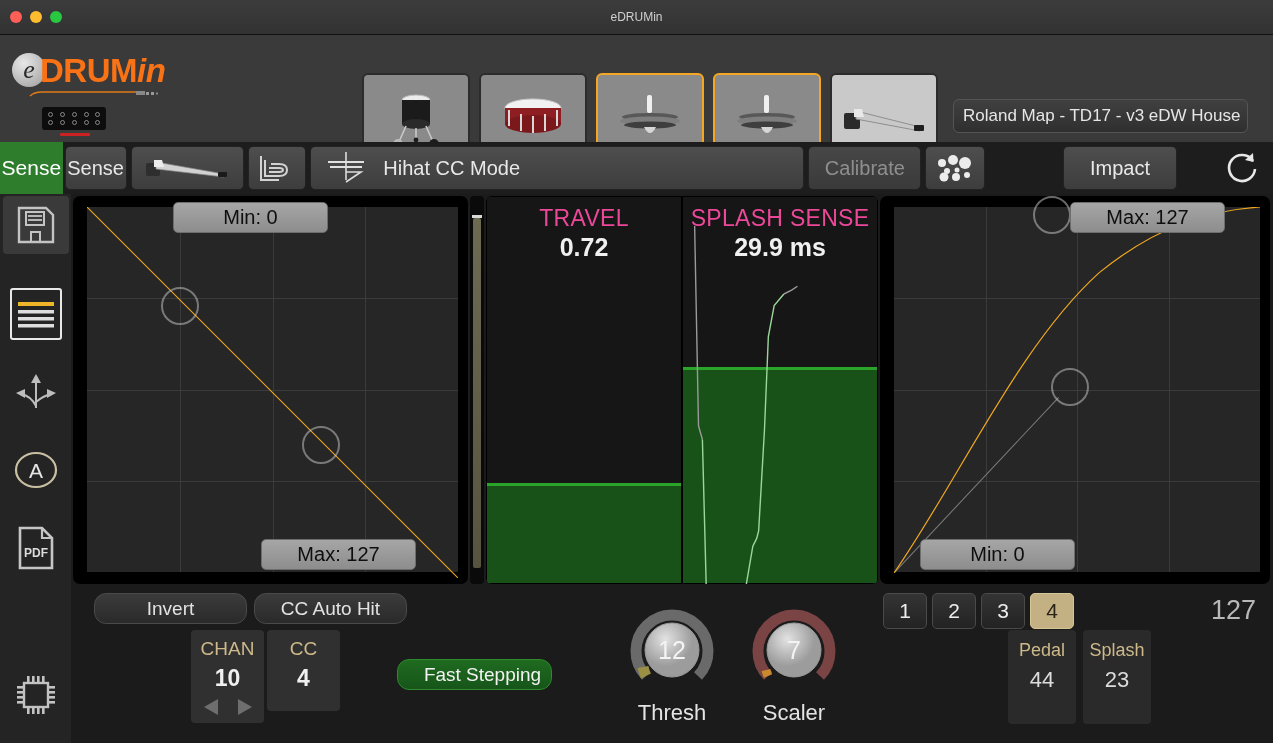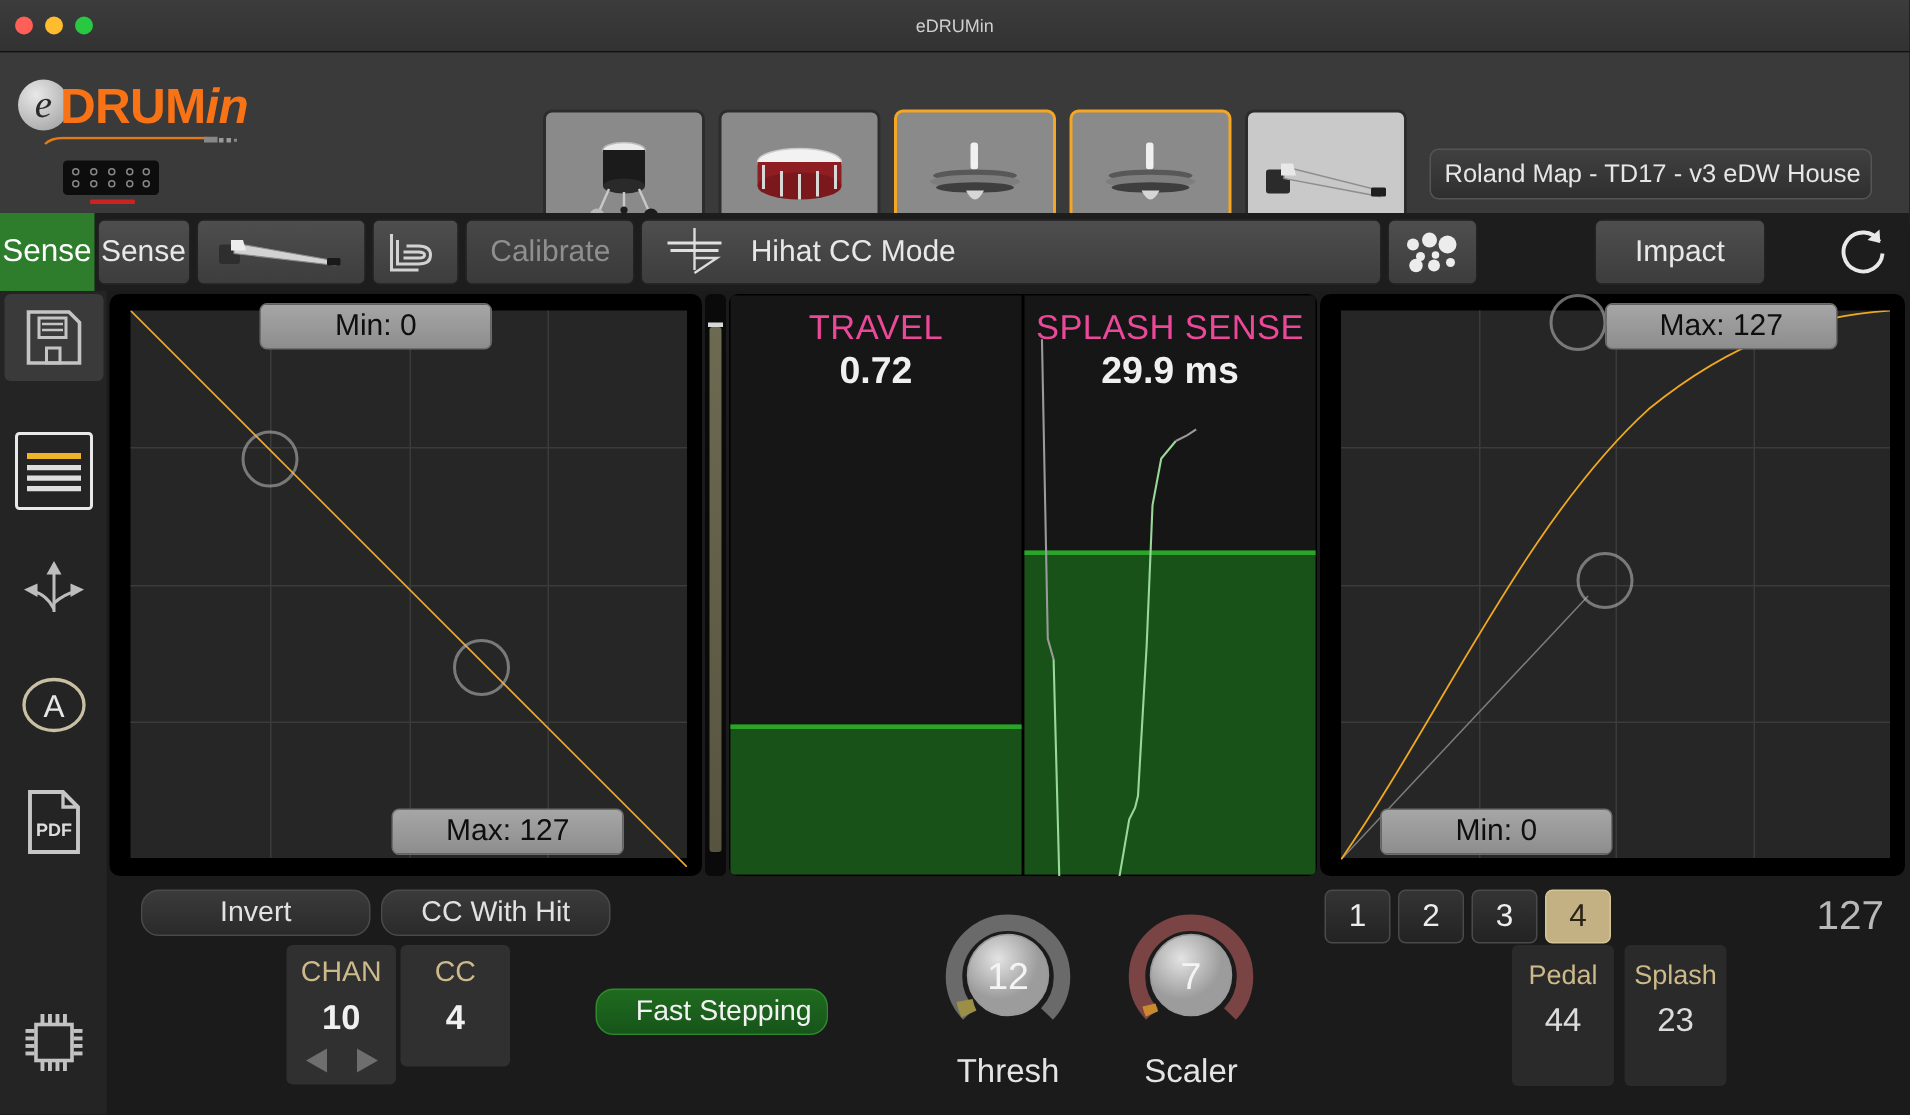--- a/index.html
+++ b/index.html
@@ -351,31 +351,31 @@
     <div class="tb" style="width:66px">
       <svg width="40" height="32" viewBox="0 0 40 32">
         <g fill="none" stroke="#d2d2d2" stroke-width="2">
           <path d="M4 4 L4 28 L22 28"></path>
           <path d="M8 8 L8 24 L22 24 Q30 24 30 18 Q30 12 22 12 L14 12"></path>
           <path d="M12 16 L22 16 Q26 16 26 18 Q26 20 22 20 L12 20"></path>
         </g>
       </svg>
     </div>
 
-    <div class="tb dim" style="width:128px">Calibrate</div>
-
     <div class="tb" style="width:558px; justify-content:flex-start; padding-left:12px">
       <svg width="46" height="36" viewBox="0 0 46 36" style="margin-right:14px">
         <line x1="23" y1="2" x2="23" y2="30" stroke="#dcdcdc" stroke-width="1.6"></line>
         <line x1="5" y1="12" x2="41" y2="12" stroke="#e0e0e0" stroke-width="2"></line>
         <line x1="7" y1="17" x2="39" y2="17" stroke="#e0e0e0" stroke-width="2"></line>
         <path d="M23 22 L38 22 L23 32" stroke="#dcdcdc" stroke-width="1.6" fill="none"></path>
       </svg>
       <span>Hihat CC Mode</span>
     </div>
+
+    <div class="tb dim" style="width:128px">Calibrate</div>
 
     <div class="tb" style="width:67px">
       <svg width="44" height="28" viewBox="0 0 44 28">
         <g fill="#ececec">
           <circle cx="9" cy="9" r="4"></circle>
             <circle cx="20" cy="6" r="5"></circle>
             <circle cx="32" cy="9" r="6"></circle>
           <circle cx="14" cy="17" r="3"></circle>
             <circle cx="24" cy="16" r="2.5"></circle>
           <circle cx="11" cy="23" r="4.5"></circle>
@@ -538,21 +538,21 @@
         </div>
         <div class="pill" style="left:190px; top:6px; width:155px">Max: 127</div>
         <div class="pill" style="left:40px; bottom:14px; width:155px">Min: 0</div>
       </div>
     </div>
 
     <div class="bottom">
 
       <div class="btn" style="position:absolute; left:23px; top:7px; width:153px; height:31px">Invert</div>
 
-      <div class="btn" style="position:absolute; left:183px; top:7px; width:153px; height:31px">CC With Hit</div>
+      <div class="btn" style="position:absolute; left:183px; top:7px; width:153px; height:31px">CC Auto Hit</div>
 
       <div class="field" style="position:absolute; left:120px; top:44px; width:73px; height:93px">
         <div class="field-lbl">CHAN</div>
         <div class="field-val">10</div>
         <div class="arrows">
           <svg width="24" height="20" viewBox="0 0 24 20">
             <path d="M18 2 L18 18 L4 10 Z" fill="#6e6e6e"></path>
           </svg>
           <svg width="24" height="20" viewBox="0 0 24 20">
             <path d="M6 2 L6 18 L20 10 Z" fill="#6e6e6e"></path>

